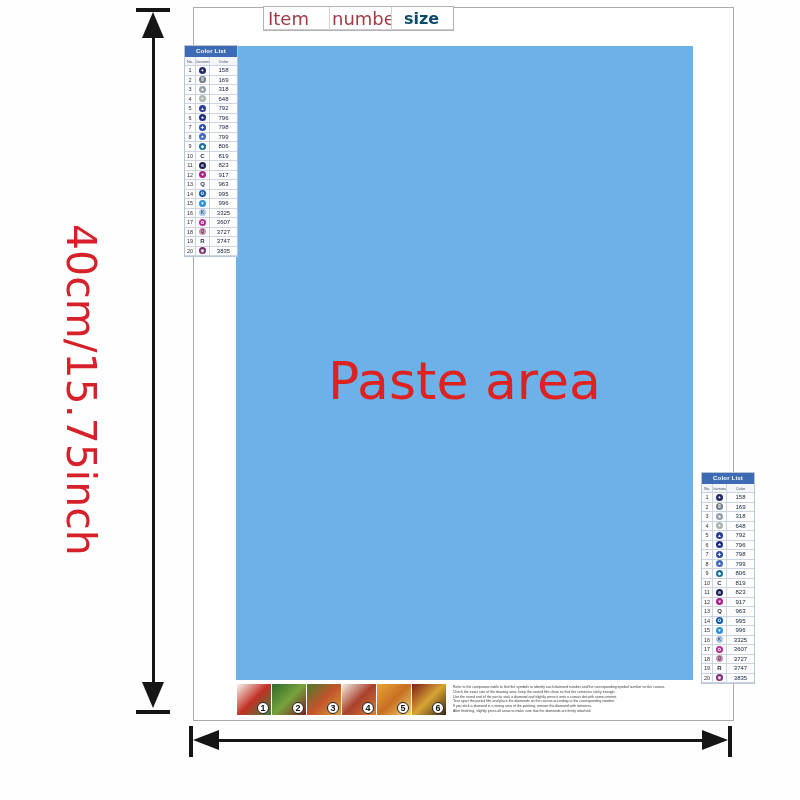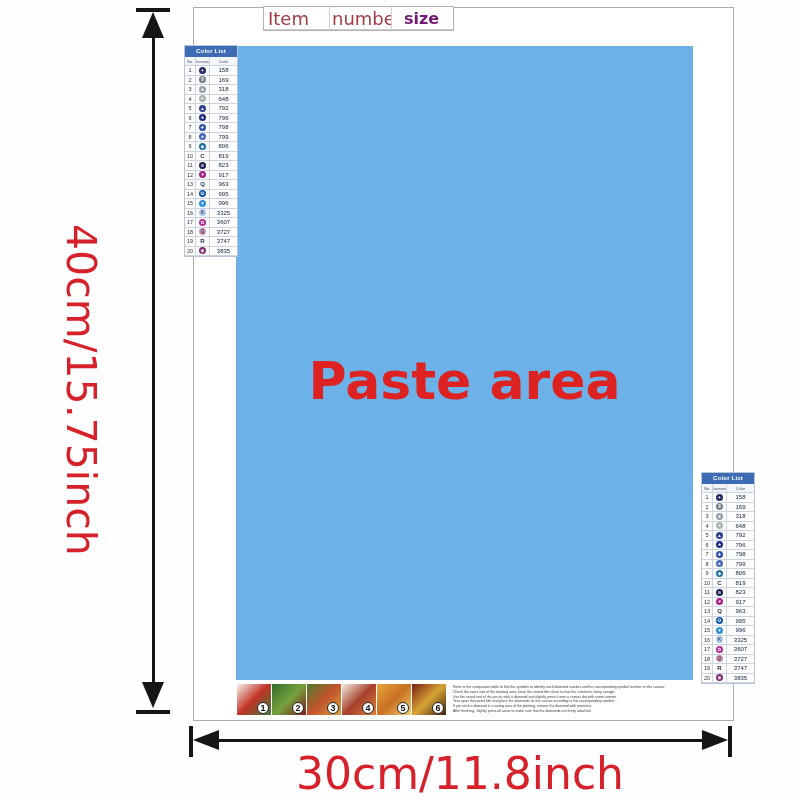--- a/index.html
+++ b/index.html
@@ -13,30 +13,30 @@
   
   .top-table{position:absolute;left:263px;top:6px;width:189px;background:#fff;
              border:1px solid #b2b2b2;}
   .tt-row{display:grid;grid-template-columns:66px 62px 59px;align-items:center;text-align:right;}
   .tt-head{height:22px;border-bottom:1px solid #cccccc;}
   .tt-body{height:16px;}
   .tt-cell{height:100%;display:flex;align-items:center;overflow:hidden;}
   .tt-cell.c0,.tt-cell.c1{border-right:1px solid #d2d2d2;}
   .hd-item{font-family:"DejaVu Sans",sans-serif;font-size:18px;color:#a23b46;padding-left:4px;}
   .hd-number{font-family:"DejaVu Sans",sans-serif;font-size:18px;color:#a23b46;padding-left:2px;}
-  .hd-size{font-family:"DejaVu Sans",sans-serif;font-size:16px;font-weight:bold;color:#701a75;justify-content:center;}
+  .hd-size{font-family:"DejaVu Sans",sans-serif;font-size:16px;font-weight:bold;color:#0c4a6e;justify-content:center;}
   .bd-name{font-size:7.5px;color:#4a4a4a;padding-left:3px;letter-spacing:.3px;}
   .bd-size{font-size:11px;color:#2b2b2b;justify-content:center;}
 
   
   .paste{position:absolute;left:236px;top:46px;width:457px;height:634px;background:#6cb2e8;}
   .paste-line1{position:absolute;left:0;right:0;top:178px;text-align:center;
                font-family:"DejaVu Sans",sans-serif;font-size:62px;color:#de2121;white-space:nowrap;}
   .paste-line2{position:absolute;left:0;right:0;top:305px;text-align:center;
-               font-family:"DejaVu Sans",sans-serif;font-size:52px;color:#de2121;white-space:nowrap;font-weight:bold;}
+               font-family:"DejaVu Sans",sans-serif;font-size:52px;color:#de2121;white-space:nowrap;}
 
   
   .color-list{position:absolute;width:54px;background:#fdfdfd;border:1px solid #b9c4d6;box-sizing:border-box;}
   .color-list.left{left:184px;top:45px;}
   .color-list.right{left:701px;top:472px;}
   .cl-title{height:11px;background:#3e6cb4;color:#ffffff;font-size:6px;font-weight:bold;
             text-align:center;line-height:11px;letter-spacing:.2px;}
   .cl-row{display:grid;grid-template-columns:11px 14px 1fr;align-items:stretch;
           border-bottom:1px solid #ccd4e2;height:9.5px;box-sizing:border-box;}
   .cl-head{height:9px;background:#f2f5fa;}
@@ -437,15 +437,14 @@
   <div class="bar v-line"></div>
   <div class="tri v-head-down"></div>
   <div class="bar v-cap-bot"></div>
   <div class="height-label">40cm/15.75inch</div>
 
   <div class="bar h-cap-left"></div>
   <div class="tri h-head-left"></div>
   <div class="bar h-line"></div>
   <div class="tri h-head-right"></div>
   <div class="bar h-cap-right"></div>
-  <div class="width-label">30cm/11.8inch</div>
 
 </div>
 
 </body></html>

